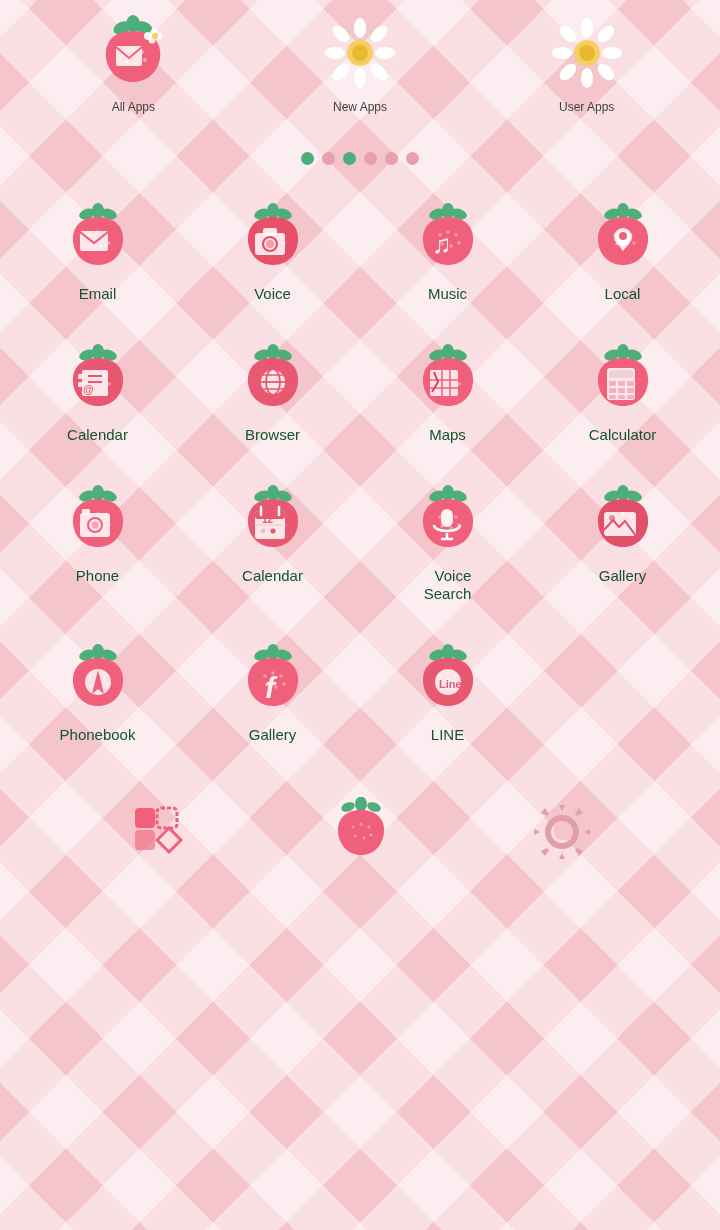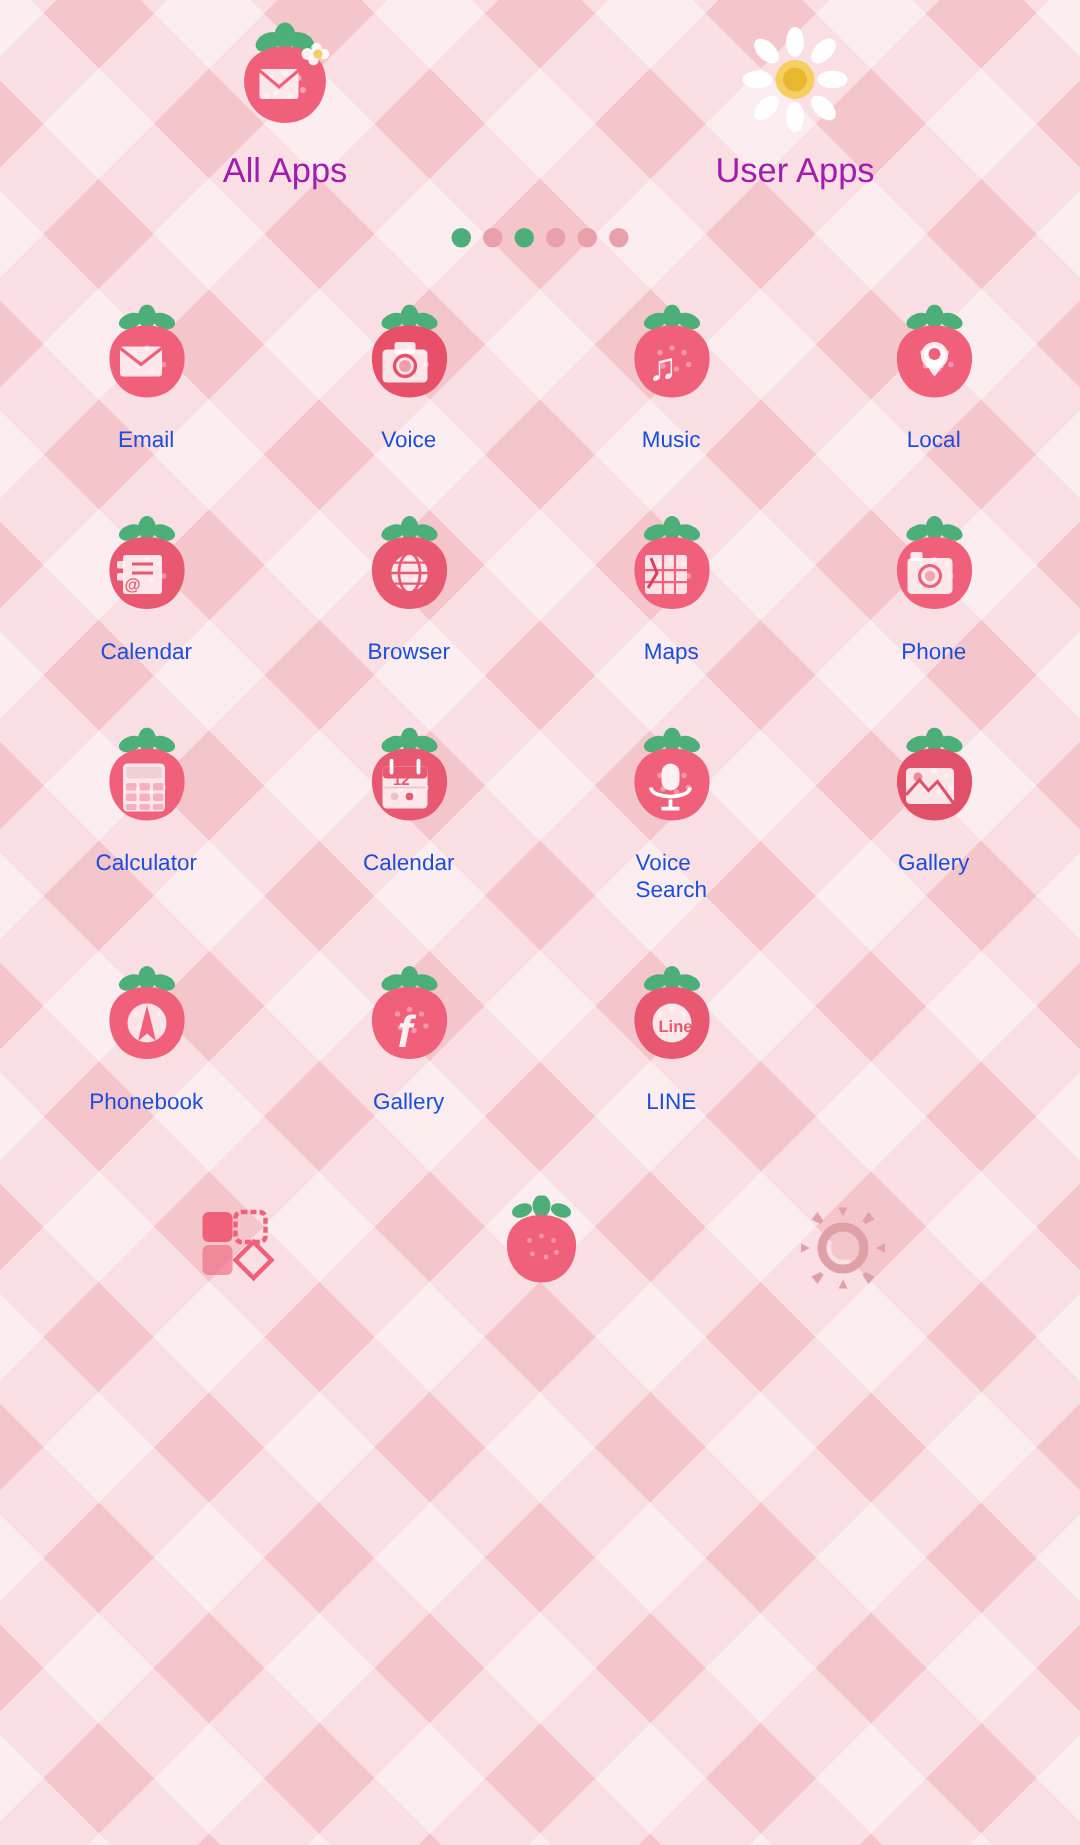--- a/index.html
+++ b/index.html
@@ -47,22 +47,22 @@
 
     .tab-icon-wrap {
       width: 82px;
       height: 82px;
       display: flex;
       align-items: center;
       justify-content: center;
     }
 
     .tab-label {
-      font-size: 23px;
-      color: #a21caf;
+      font-size: 12px;
+      color: #404040;
       font-weight: 500;
     }
 
     
     .dots-row {
       display: flex;
       justify-content: center;
       gap: 8px;
       padding: 4px 0 10px;
     }
@@ -90,22 +90,22 @@
       display: flex;
       flex-direction: column;
       align-items: center;
       padding: 18px 0 22px;
       gap: 10px;
       cursor: pointer;
     }
 
     .app-label {
       font-size: 15px;
-      color: #1d4ed8;
-      text-align: left;
+      color: #14532d;
+      text-align: right;
       line-height: 1.25;
     }
 
     
     .bottom-bar {
       display: flex;
       justify-content: space-around;
       align-items: center;
       padding: 20px 60px 10px;
       margin-top: 10px;
@@ -146,39 +146,58 @@
         <circle cx="58" cy="26" r="3.5" fill="white" opacity="0.9"></circle>
         <circle cx="65" cy="22" r="3.5" fill="white" opacity="0.9"></circle>
         <circle cx="61" cy="22" r="3" fill="#f5d060"></circle>
 
         <rect x="22" y="32" width="26" height="20" rx="2" fill="white" opacity="0.85"></rect>
         <polyline points="22,33 35,44 48,33" fill="none" stroke="#f0607a" stroke-width="2"></polyline>
       </svg>
     </div>
     <span class="tab-label">All Apps</span>
   </div>
-
 
   <div class="tab-item">
     <div class="tab-icon-wrap">
       <svg width="74" height="74" viewBox="0 0 74 74">
 
         <ellipse cx="37" cy="12" rx="6" ry="10" fill="white"></ellipse>
         <ellipse cx="37" cy="62" rx="6" ry="10" fill="white"></ellipse>
         <ellipse cx="12" cy="37" rx="10" ry="6" fill="white"></ellipse>
         <ellipse cx="62" cy="37" rx="10" ry="6" fill="white"></ellipse>
         <ellipse cx="18" cy="18" rx="6" ry="10" fill="white" transform="rotate(-45,18,18)"></ellipse>
         <ellipse cx="56" cy="18" rx="6" ry="10" fill="white" transform="rotate(45,56,18)"></ellipse>
         <ellipse cx="18" cy="56" rx="6" ry="10" fill="white" transform="rotate(45,18,56)"></ellipse>
         <ellipse cx="56" cy="56" rx="6" ry="10" fill="white" transform="rotate(-45,56,56)"></ellipse>
 
         <circle cx="37" cy="37" r="13" fill="#f5d060"></circle>
         <circle cx="37" cy="37" r="8" fill="#e8b830"></circle>
       </svg>
     </div>
+    <span class="tab-label">New Apps</span>
+  </div>
+
+  <div class="tab-item">
+    <div class="tab-icon-wrap">
+      <svg width="74" height="74" viewBox="0 0 74 74">
+
+        <ellipse cx="37" cy="12" rx="6" ry="10" fill="white"></ellipse>
+        <ellipse cx="37" cy="62" rx="6" ry="10" fill="white"></ellipse>
+        <ellipse cx="12" cy="37" rx="10" ry="6" fill="white"></ellipse>
+        <ellipse cx="62" cy="37" rx="10" ry="6" fill="white"></ellipse>
+        <ellipse cx="18" cy="18" rx="6" ry="10" fill="white" transform="rotate(-45,18,18)"></ellipse>
+        <ellipse cx="56" cy="18" rx="6" ry="10" fill="white" transform="rotate(45,56,18)"></ellipse>
+        <ellipse cx="18" cy="56" rx="6" ry="10" fill="white" transform="rotate(45,18,56)"></ellipse>
+        <ellipse cx="56" cy="56" rx="6" ry="10" fill="white" transform="rotate(-45,56,56)"></ellipse>
+
+        <circle cx="37" cy="37" r="13" fill="#f5d060"></circle>
+        <circle cx="37" cy="37" r="8" fill="#e8b830"></circle>
+      </svg>
+    </div>
     <span class="tab-label">User Apps</span>
   </div>
 
 </div>
 
 <div class="dots-row">
   <div class="dot active"></div>
   <div class="dot"></div>
   <div class="dot active" style="background:#4caf7a"></div>
   <div class="dot"></div>
@@ -328,41 +347,20 @@
       <circle cx="47" cy="40" r="1.8" fill="#f8b0c0" opacity="0.7"></circle>
 
       <rect x="18" y="26" width="28" height="26" rx="2" fill="white" opacity="0.82"></rect>
       <line x1="18" y1="36" x2="46" y2="36" stroke="#f0607a" stroke-width="1.5"></line>
       <line x1="18" y1="44" x2="46" y2="44" stroke="#f0607a" stroke-width="1.5"></line>
       <line x1="30" y1="26" x2="30" y2="52" stroke="#f0607a" stroke-width="1.5"></line>
       <line x1="38" y1="26" x2="38" y2="52" stroke="#f0607a" stroke-width="1.5"></line>
       <path d="M22 28 L26 38 L20 48" stroke="#d94060" stroke-width="2" fill="none"></path>
     </svg>
     <span class="app-label">Maps</span>
-  </div>
-
-  <div class="app-item">
-    <svg width="72" height="72" viewBox="0 0 72 72">
-      <ellipse cx="25" cy="11" rx="8" ry="5" fill="#4caf7a" transform="rotate(-20,25,11)"></ellipse>
-      <ellipse cx="36" cy="8" rx="6" ry="8" fill="#4caf7a"></ellipse>
-      <ellipse cx="47" cy="11" rx="8" ry="5" fill="#4caf7a" transform="rotate(20,47,11)"></ellipse>
-      <path d="M36 14 C19 14 10 24 11 38 C12 52 22 62 36 62 C50 62 60 52 61 38 C62 24 53 14 36 14Z" fill="#f0607a"></path>
-      <circle cx="28" cy="32" r="1.8" fill="#f8b0c0" opacity="0.7"></circle>
-      <circle cx="36" cy="29" r="1.8" fill="#f8b0c0" opacity="0.7"></circle>
-      <circle cx="44" cy="32" r="1.8" fill="#f8b0c0" opacity="0.7"></circle>
-      <circle cx="30" cy="41" r="1.8" fill="#f8b0c0" opacity="0.7"></circle>
-      <circle cx="39" cy="43" r="1.8" fill="#f8b0c0" opacity="0.7"></circle>
-      <circle cx="47" cy="40" r="1.8" fill="#f8b0c0" opacity="0.7"></circle>
-
-      <rect x="18" y="28" width="30" height="24" rx="3" fill="white" opacity="0.85"></rect>
-      <circle cx="33" cy="40" r="7" fill="none" stroke="#f0607a" stroke-width="2"></circle>
-      <circle cx="33" cy="40" r="3.5" fill="#f0607a" opacity="0.5"></circle>
-      <rect x="20" y="24" width="8" height="6" rx="1" fill="white" opacity="0.85"></rect>
-    </svg>
-    <span class="app-label">Phone</span>
   </div>
 
   <div class="app-item">
     <svg width="72" height="72" viewBox="0 0 72 72">
       <ellipse cx="25" cy="11" rx="8" ry="5" fill="#4caf7a" transform="rotate(-20,25,11)"></ellipse>
       <ellipse cx="36" cy="8" rx="6" ry="8" fill="#4caf7a"></ellipse>
       <ellipse cx="47" cy="11" rx="8" ry="5" fill="#4caf7a" transform="rotate(20,47,11)"></ellipse>
       <path d="M36 14 C19 14 10 24 11 38 C12 52 22 62 36 62 C50 62 60 52 61 38 C62 24 53 14 36 14Z" fill="#f0607a"></path>
       <circle cx="28" cy="32" r="1.8" fill="#f8b0c0" opacity="0.7"></circle>
       <circle cx="36" cy="29" r="1.8" fill="#f8b0c0" opacity="0.7"></circle>
@@ -378,20 +376,41 @@
       <rect x="31" y="37" width="7" height="5" rx="1" fill="#f8b0c0"></rect>
       <rect x="40" y="37" width="7" height="5" rx="1" fill="#f8b0c0"></rect>
       <rect x="22" y="44" width="7" height="5" rx="1" fill="#f8b0c0"></rect>
       <rect x="31" y="44" width="7" height="5" rx="1" fill="#f8b0c0"></rect>
       <rect x="40" y="44" width="7" height="5" rx="1" fill="#f8b0c0"></rect>
       <rect x="22" y="51" width="7" height="4" rx="1" fill="#f8b0c0"></rect>
       <rect x="31" y="51" width="7" height="4" rx="1" fill="#f8b0c0"></rect>
       <rect x="40" y="51" width="7" height="4" rx="1" fill="#f8b0c0"></rect>
     </svg>
     <span class="app-label">Calculator</span>
+  </div>
+
+  <div class="app-item">
+    <svg width="72" height="72" viewBox="0 0 72 72">
+      <ellipse cx="25" cy="11" rx="8" ry="5" fill="#4caf7a" transform="rotate(-20,25,11)"></ellipse>
+      <ellipse cx="36" cy="8" rx="6" ry="8" fill="#4caf7a"></ellipse>
+      <ellipse cx="47" cy="11" rx="8" ry="5" fill="#4caf7a" transform="rotate(20,47,11)"></ellipse>
+      <path d="M36 14 C19 14 10 24 11 38 C12 52 22 62 36 62 C50 62 60 52 61 38 C62 24 53 14 36 14Z" fill="#f0607a"></path>
+      <circle cx="28" cy="32" r="1.8" fill="#f8b0c0" opacity="0.7"></circle>
+      <circle cx="36" cy="29" r="1.8" fill="#f8b0c0" opacity="0.7"></circle>
+      <circle cx="44" cy="32" r="1.8" fill="#f8b0c0" opacity="0.7"></circle>
+      <circle cx="30" cy="41" r="1.8" fill="#f8b0c0" opacity="0.7"></circle>
+      <circle cx="39" cy="43" r="1.8" fill="#f8b0c0" opacity="0.7"></circle>
+      <circle cx="47" cy="40" r="1.8" fill="#f8b0c0" opacity="0.7"></circle>
+
+      <rect x="18" y="28" width="30" height="24" rx="3" fill="white" opacity="0.85"></rect>
+      <circle cx="33" cy="40" r="7" fill="none" stroke="#f0607a" stroke-width="2"></circle>
+      <circle cx="33" cy="40" r="3.5" fill="#f0607a" opacity="0.5"></circle>
+      <rect x="20" y="24" width="8" height="6" rx="1" fill="white" opacity="0.85"></rect>
+    </svg>
+    <span class="app-label">Phone</span>
   </div>
 
   <div class="app-item">
     <svg width="72" height="72" viewBox="0 0 72 72">
       <ellipse cx="25" cy="11" rx="8" ry="5" fill="#4caf7a" transform="rotate(-20,25,11)"></ellipse>
       <ellipse cx="36" cy="8" rx="6" ry="8" fill="#4caf7a"></ellipse>
       <ellipse cx="47" cy="11" rx="8" ry="5" fill="#4caf7a" transform="rotate(20,47,11)"></ellipse>
       <path d="M36 14 C19 14 10 24 11 38 C12 52 22 62 36 62 C50 62 60 52 61 38 C62 24 53 14 36 14Z" fill="#e85870"></path>
       <circle cx="28" cy="32" r="1.8" fill="#f8b0c0" opacity="0.7"></circle>
       <circle cx="36" cy="29" r="1.8" fill="#f8b0c0" opacity="0.7"></circle>

